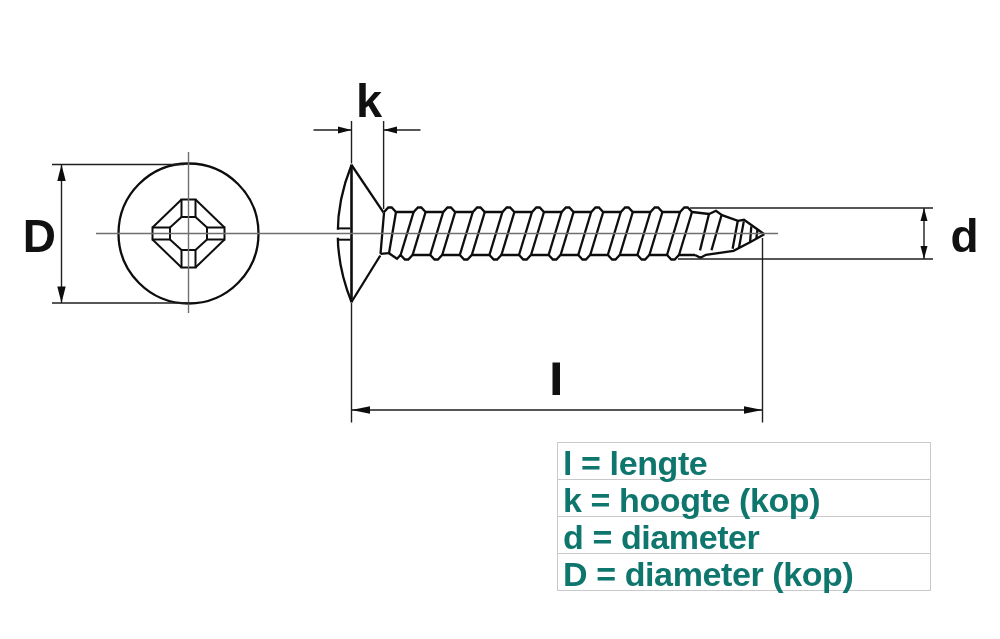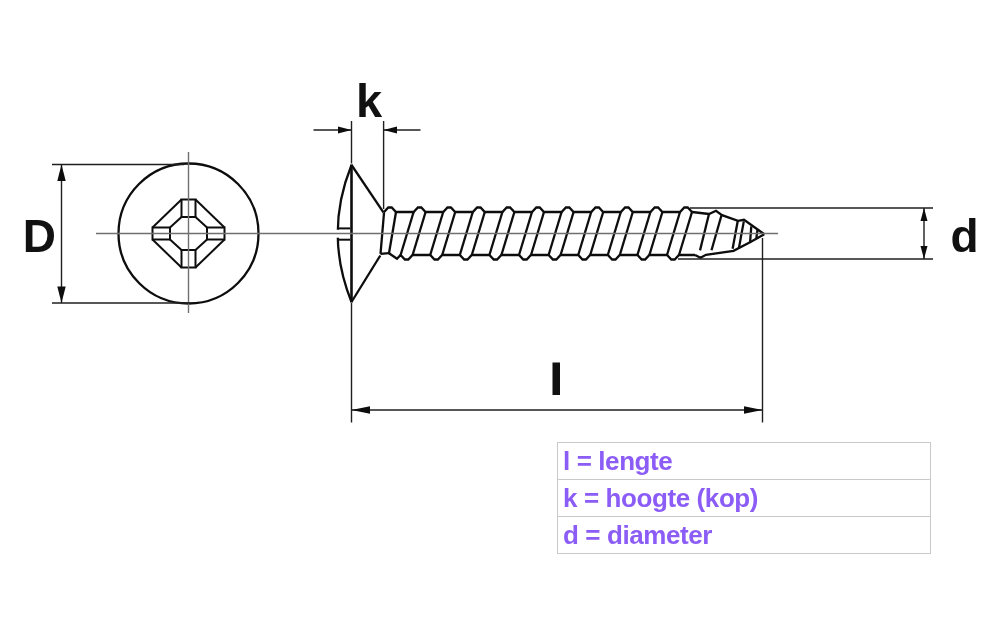--- a/index.html
+++ b/index.html
@@ -3,22 +3,22 @@
 <meta charset="utf-8">
 <style>
 html,body { margin:0; padding:0; background:#ffffff; }
 #page { position:relative; width:1000px; height:639px; background:#ffffff; overflow:hidden;
         font-family:"Liberation Sans", sans-serif; }
 #art { position:absolute; left:0; top:0; width:1000px; height:639px; filter:blur(0.45px); }
 svg { position:absolute; left:0; top:0; }
 svg text { font-family:"Liberation Sans", sans-serif; }
 #legend { position:absolute; left:557px; top:442px; width:372px;
           border:1px solid #c9c9c9; }
-#legend .tr { height:36px; border-bottom:1px solid #c9c9c9; display:flex; align-items:flex-start;
-  font-weight:bold; font-size:26px; color:#8b5cf6; padding-left:5px; letter-spacing:-0.4px; }
+#legend .tr { height:36px; border-bottom:1px solid #c9c9c9; display:flex; align-items:center;
+  font-weight:bold; font-size:34px; color:#0f766e; padding-left:5px; letter-spacing:-0.4px; }
 #legend .tr:last-child { border-bottom:none; }
 #legend .tr span { position:relative; top:2.5px; }
 </style>
 </head>
 <body>
 <div id="page">
 <div id="art">
 <svg width="1000" height="639" viewBox="0 0 1000 639">
 <path d="M 383.6,212.0 L 384.0,212.0 L 388.3,207.5 L 391.7,207.5 L 396.0,212.0 L 413.6,212.0 L 417.90000000000003,207.5 L 421.3,207.5 L 425.6,212.0 L 443.2,212.0 L 447.5,207.5 L 450.9,207.5 L 455.2,212.0 L 472.8,212.0 L 477.1,207.5 L 480.5,207.5 L 484.8,212.0 L 502.4,212.0 L 506.7,207.5 L 510.09999999999997,207.5 L 514.4,212.0 L 532.0,212.0 L 536.3,207.5 L 539.7,207.5 L 544.0,212.0 L 561.6,212.0 L 565.9,207.5 L 569.3000000000001,207.5 L 573.6,212.0 L 591.2,212.0 L 595.5,207.5 L 598.9000000000001,207.5 L 603.2,212.0 L 620.8,212.0 L 625.0999999999999,207.5 L 628.5,207.5 L 632.8,212.0 L 650.4000000000001,212.0 L 654.7,207.5 L 658.1000000000001,207.5 L 662.4000000000001,212.0 L 680.0,212.0 L 684.3,207.5 L 687.7,207.5 L 692.0,212.0 L 692,212.0" stroke="#0d0d0d" stroke-width="2.3" fill="none" stroke-linejoin="miter"></path>
 <path d="M 389,253.2 L 397,258.8 L 400.6,255.0 L 400.6,255.0 L 404.90000000000003,259.5 L 408.3,259.5 L 412.6,255.0 L 430.2,255.0 L 434.5,259.5 L 437.9,259.5 L 442.2,255.0 L 459.8,255.0 L 464.1,259.5 L 467.5,259.5 L 471.8,255.0 L 489.4,255.0 L 493.7,259.5 L 497.09999999999997,259.5 L 501.4,255.0 L 519.0,255.0 L 523.3,259.5 L 526.7,259.5 L 531.0,255.0 L 548.6,255.0 L 552.9,259.5 L 556.3000000000001,259.5 L 560.6,255.0 L 578.2,255.0 L 582.5,259.5 L 585.9000000000001,259.5 L 590.2,255.0 L 607.8,255.0 L 612.0999999999999,259.5 L 615.5,259.5 L 619.8,255.0 L 637.4000000000001,255.0 L 641.7,259.5 L 645.1000000000001,259.5 L 649.4000000000001,255.0 L 667.0,255.0 L 671.3,259.5 L 674.7,259.5 L 679.0,255.0 L 695,255.0" stroke="#0d0d0d" stroke-width="2.3" fill="none" stroke-linejoin="miter"></path>
@@ -105,15 +105,18 @@
 <div id="legend">
 <div class="tr">
           <span>l = lengte</span>
         </div>
 <div class="tr">
           <span>k = hoogte (kop)</span>
         </div>
 <div class="tr">
           <span>d = diameter</span>
         </div>
+<div class="tr">
+          <span>D = diameter (kop)</span>
+        </div>
 </div>
 </div>
 </div>
 
 </body></html>

